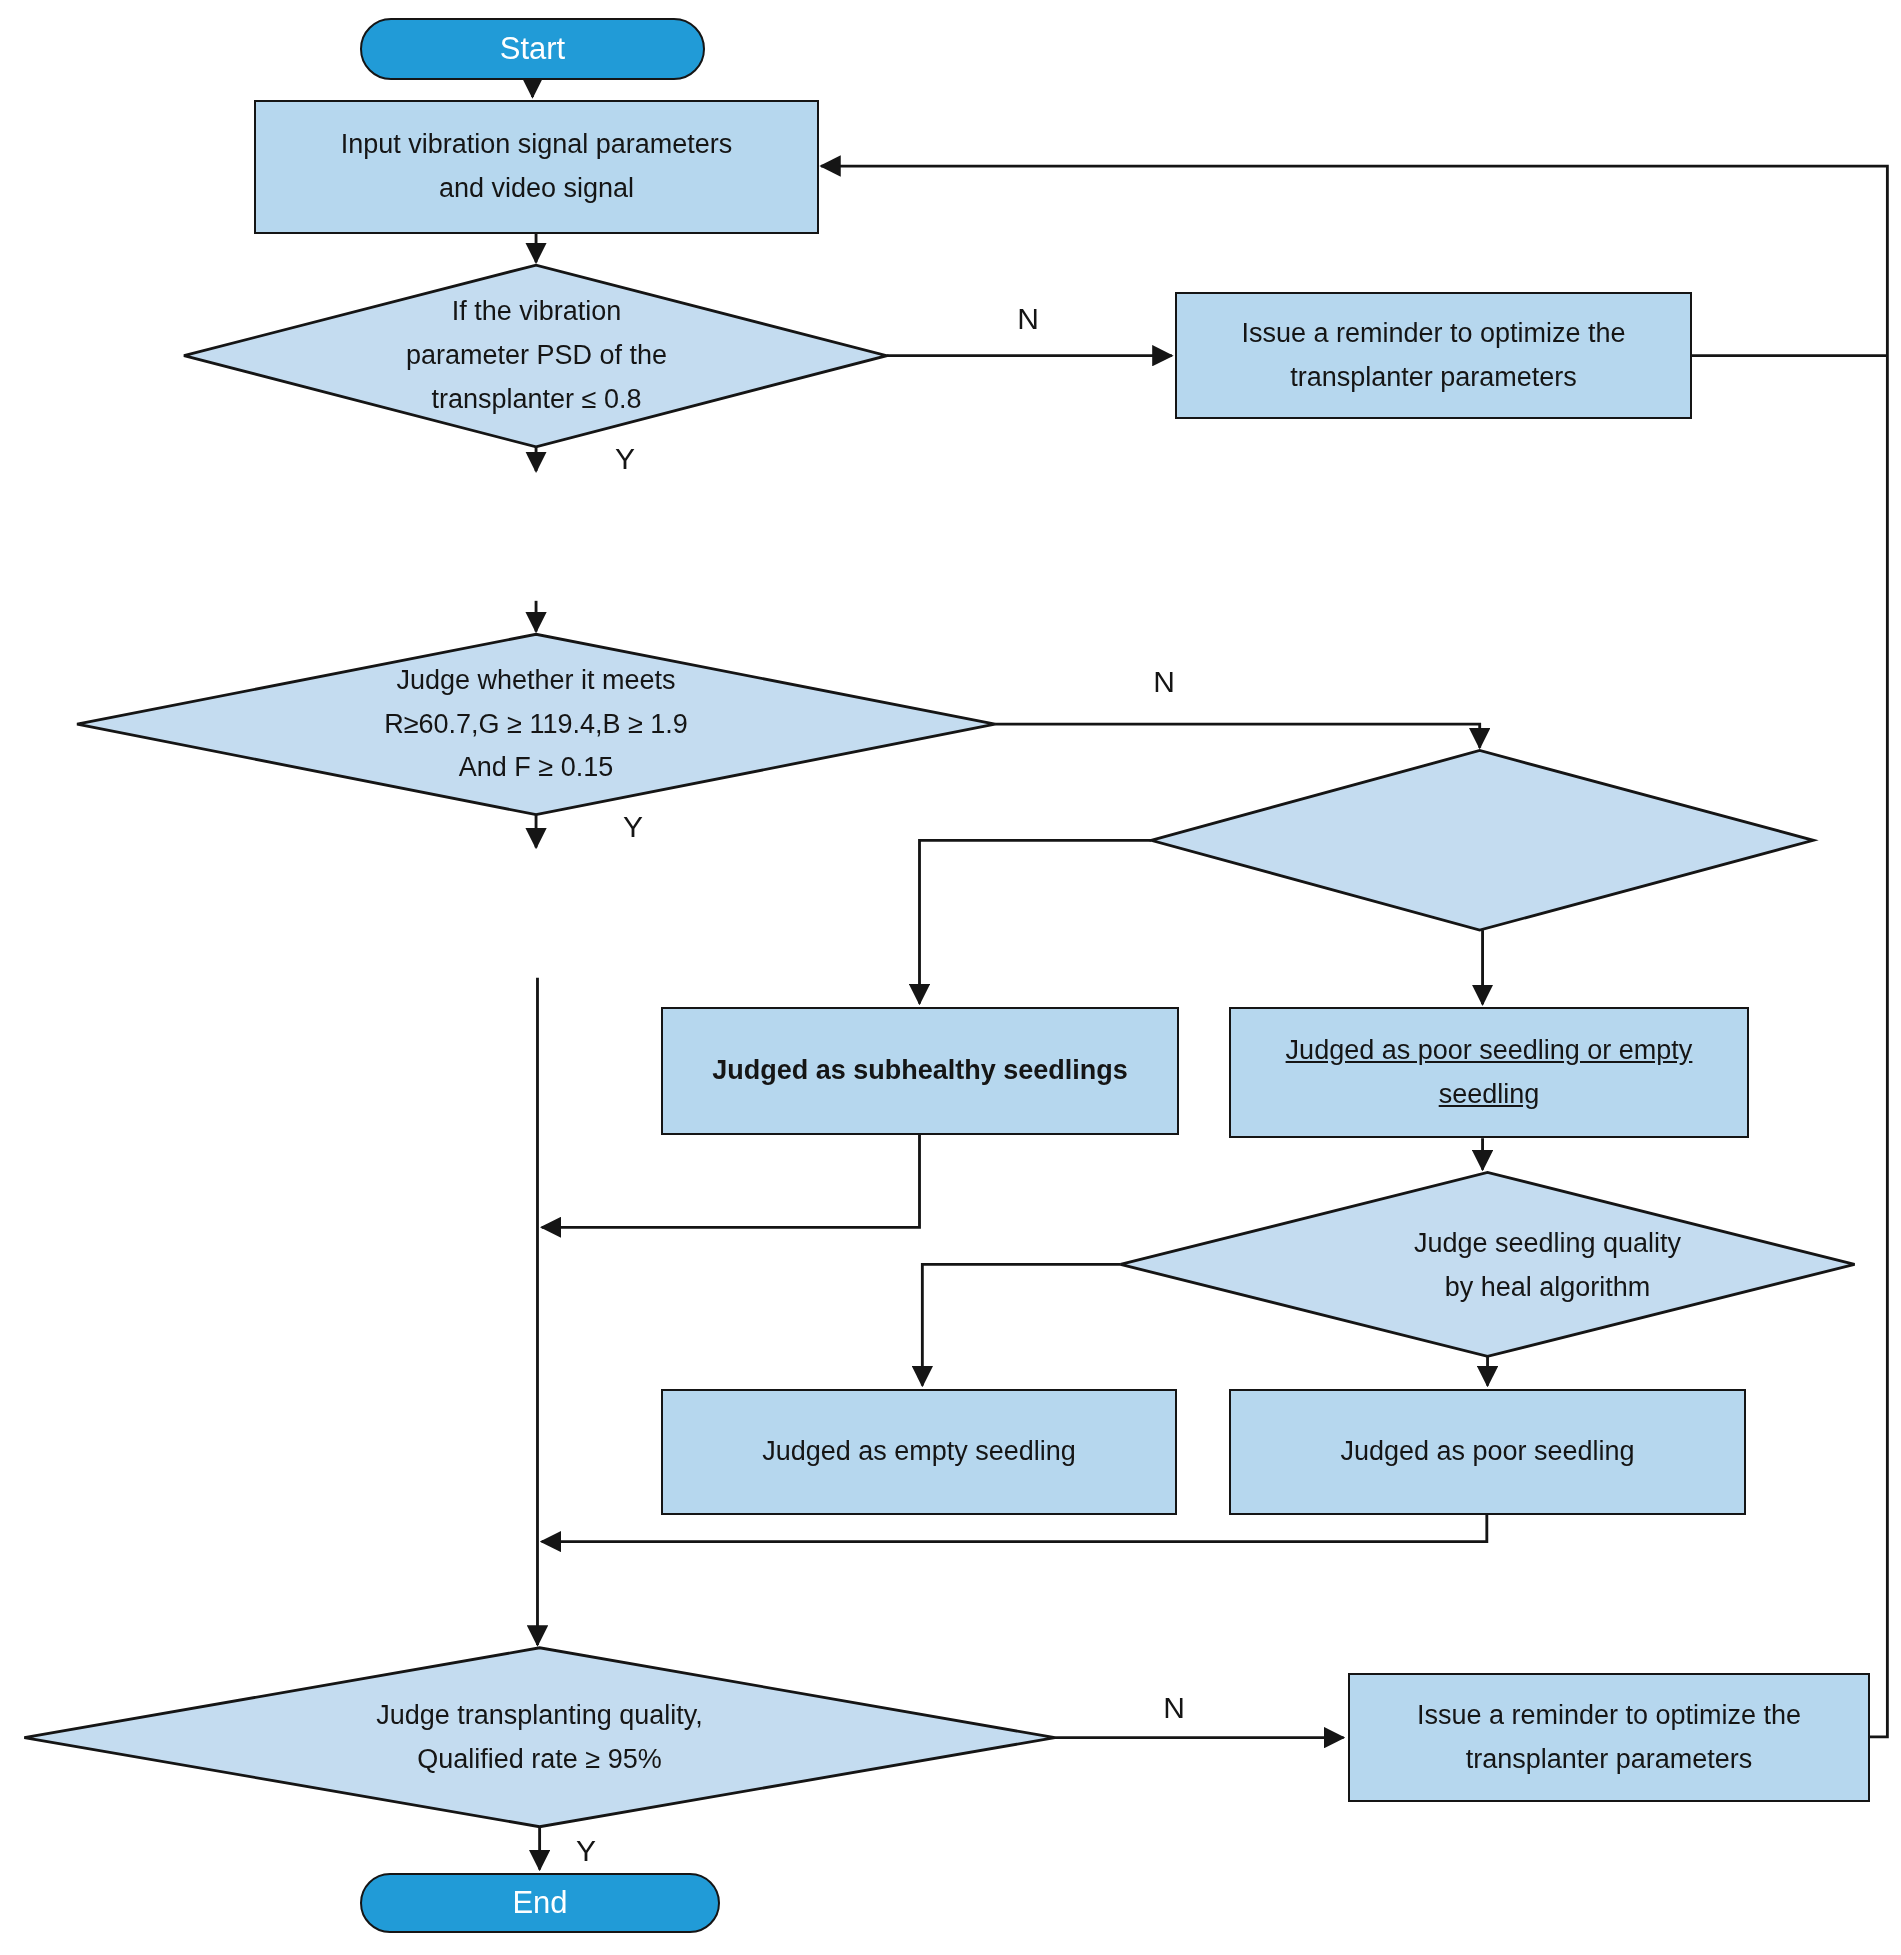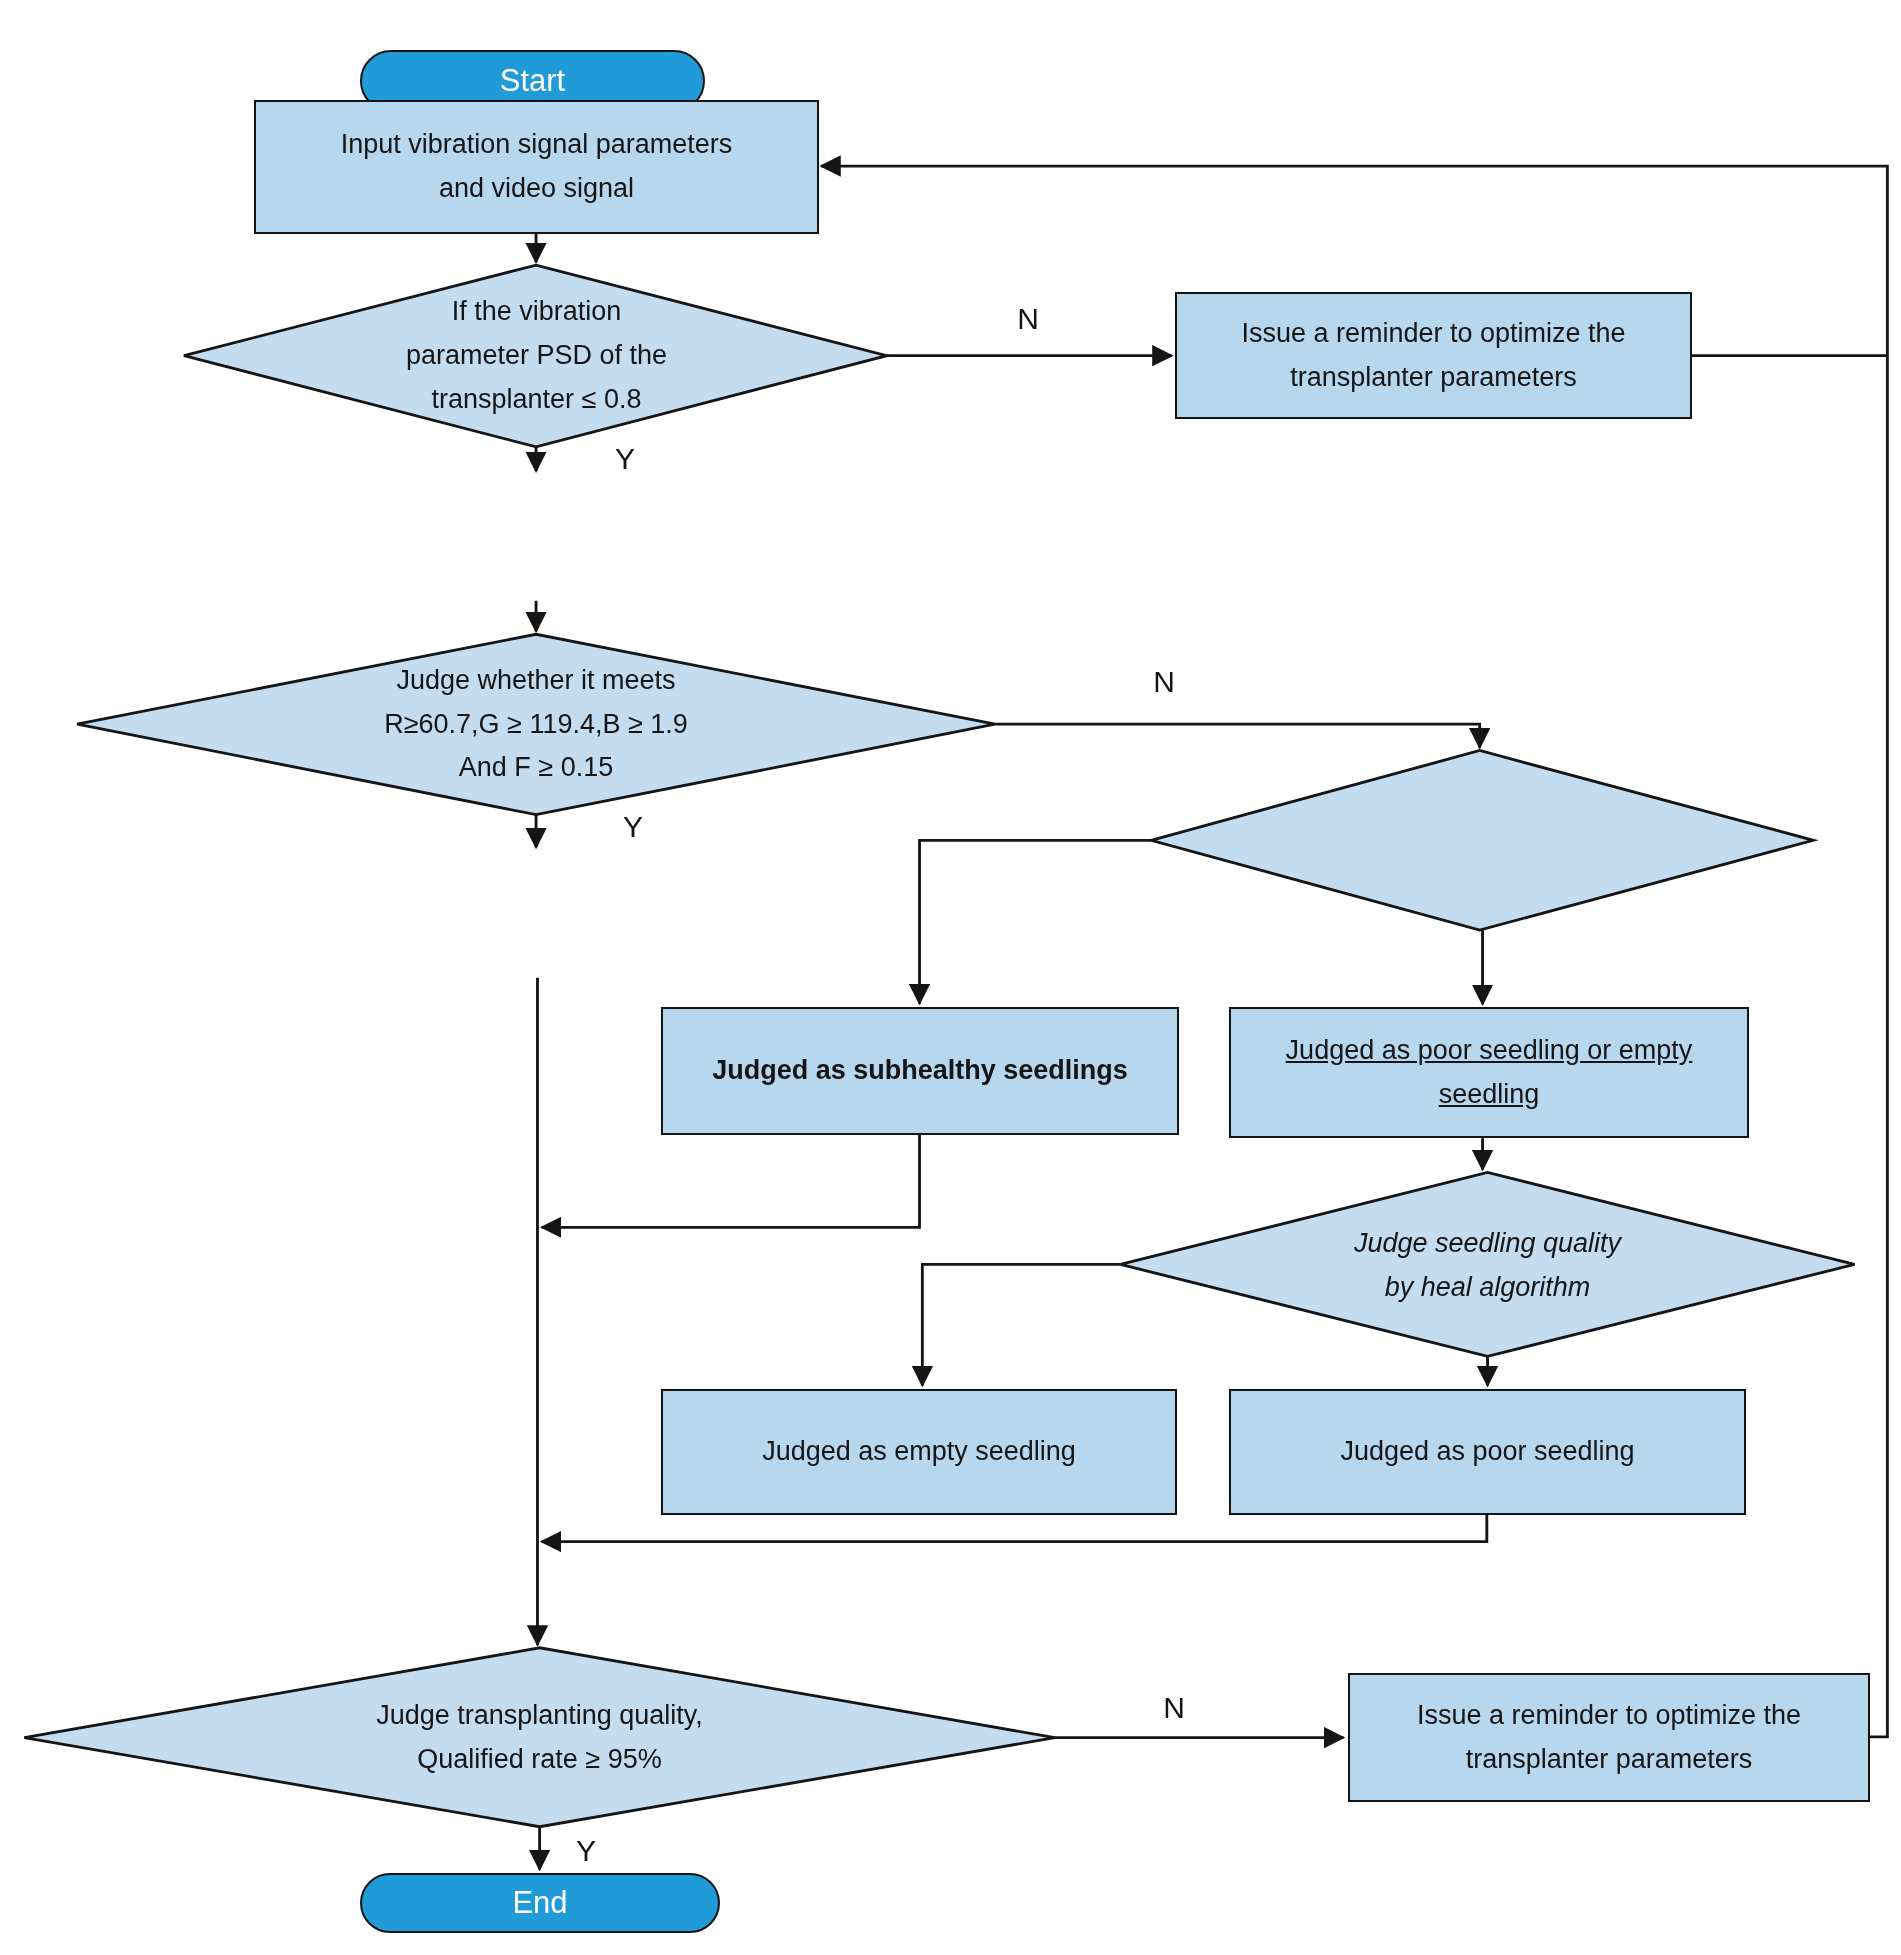--- a/index.html
+++ b/index.html
@@ -82,42 +82,42 @@
     <polyline class="wire" marker-end="url(#arrowhead)" points="2080,1597 2080,1641"></polyline>
     <polyline class="wire" marker-end="url(#arrowhead)" points="1572,1774 1294,1774 1294,1944"></polyline>
     <polyline class="wire" marker-end="url(#arrowhead)" points="2087,1903 2087,1944"></polyline>
     <polyline class="wire" marker-end="url(#arrowhead)" points="754,1372 754,2308"></polyline>
     <polyline class="wire" marker-end="url(#arrowhead)" points="1290,1592 1290,1722 760,1722"></polyline>
     <polyline class="wire" marker-end="url(#arrowhead)" points="2086,2125 2086,2163 760,2163"></polyline>
     <polyline class="wire" marker-end="url(#arrowhead)" points="757,2563 757,2623"></polyline>
     <polyline class="wire" marker-end="url(#arrowhead)" points="1480,2438 1885,2438"></polyline>
   </svg>
 
-  <div class="node pill" style="left:360px;top:18px;width:345px;height:62px;border-radius:33px;margin-top:32px;">Start</div>
+  <div class="node pill" style="left:360px;top:18px;width:345px;height:62px;border-radius:33px;">Start</div>
   <div class="node pill" style="left:360px;top:1873px;width:360px;height:60px;border-radius:31px;">End</div>
 
   <div class="node rect" style="left:254px;top:100px;width:565px;height:134px;">Input vibration signal parameters
 and video signal</div>
   <div class="node rect" style="left:1175px;top:292px;width:517px;height:127px;">Issue a reminder to optimize the
 transplanter parameters</div>
   <div class="node rect" style="left:661px;top:1007px;width:518px;height:128px;font-weight:bold;">Judged as subhealthy seedlings</div>
   <div class="node rect" style="left:1229px;top:1007px;width:520px;height:131px;text-decoration:underline;">Judged as poor seedling or empty
 seedling</div>
   <div class="node rect" style="left:661px;top:1389px;width:516px;height:126px;">Judged as empty seedling</div>
   <div class="node rect" style="left:1229px;top:1389px;width:517px;height:126px;">Judged as poor seedling</div>
   <div class="node rect" style="left:1348px;top:1673px;width:522px;height:129px;">Issue a reminder to optimize the
 transplanter parameters</div>
 
   <div class="node diamond-text" style="left:329px;top:281px;width:415px;height:150px;">If the vibration
 parameter PSD of the
 transplanter ≤ 0.8</div>
   <div class="node diamond-text" style="left:301px;top:646px;width:470px;height:157px;">Judge whether it meets
 R≥60.7,G ≥ 119.4,B ≥ 1.9
 And F ≥ 0.15</div>
-  <div class="node diamond-text" style="left:1286px;top:1207px;width:403px;height:117px;font-style:italic;">Judge seedling quality
+  <div class="node diamond-text" style="left:1346px;top:1207px;width:403px;height:117px;">Judge seedling quality
 by heal algorithm</div>
   <div class="node diamond-text" style="left:290px;top:1679px;width:499px;height:117px;">Judge transplanting quality,
 Qualified rate ≥ 95%</div>
 
   <div class="edge-label" style="left:1028px;top:319px;">N</div>
   <div class="edge-label" style="left:625px;top:459px;">Y</div>
   <div class="edge-label" style="left:1164px;top:682px;">N</div>
   <div class="edge-label" style="left:633px;top:827px;">Y</div>
   <div class="edge-label" style="left:1174px;top:1708px;">N</div>
   <div class="edge-label" style="left:586px;top:1851px;">Y</div>

